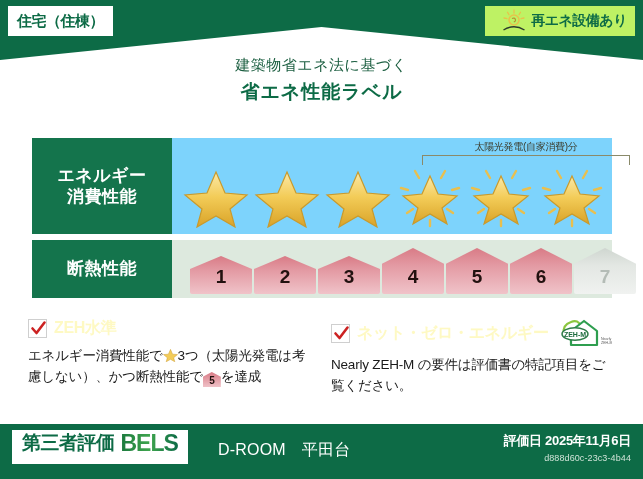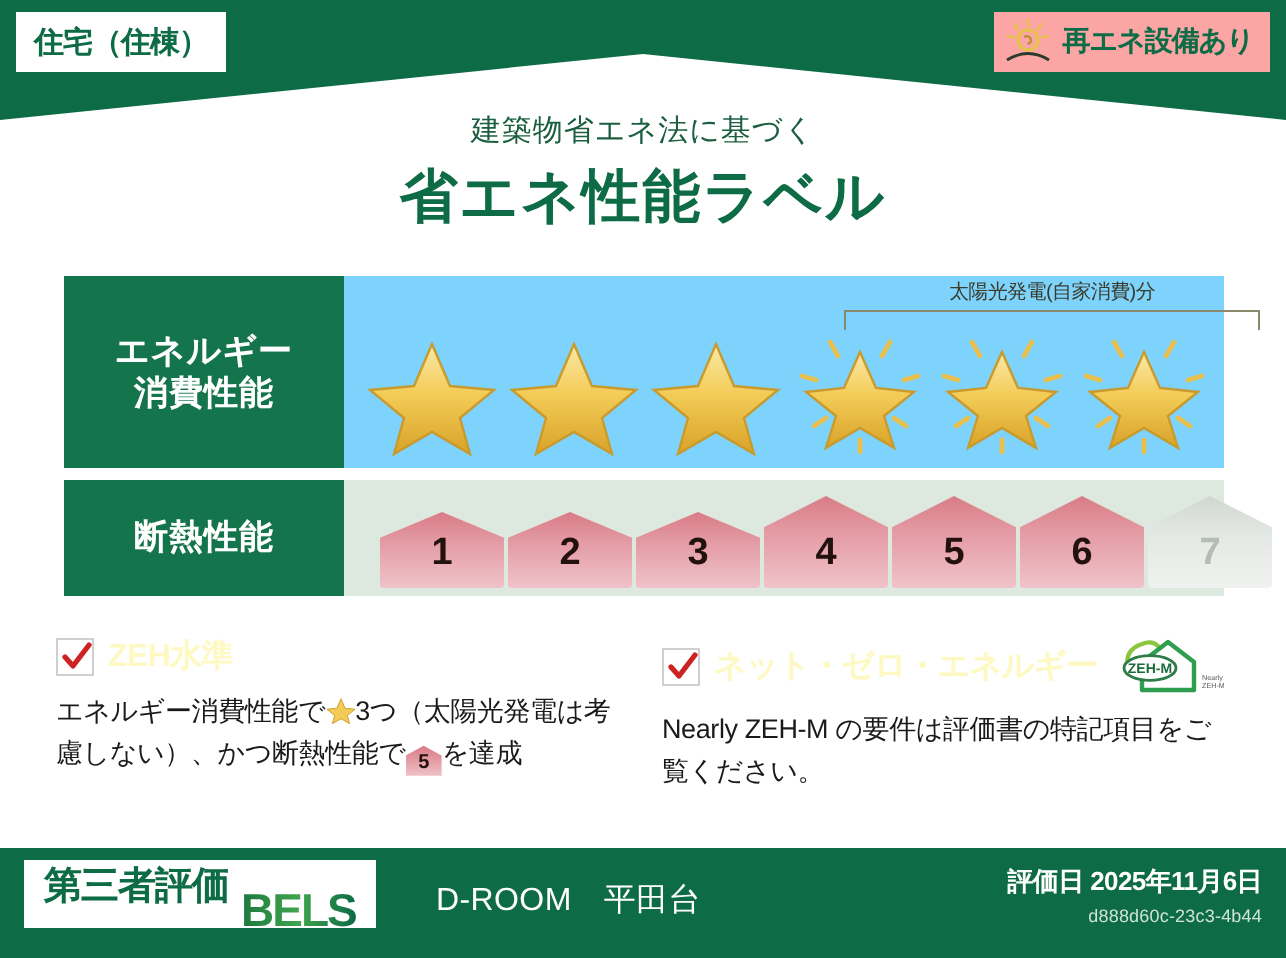--- a/index.html
+++ b/index.html
@@ -18,22 +18,22 @@
   .tag-housing {
     position: absolute; left: 8px; top: 6px;
     width: 105px; height: 30px;
     background: #ffffff;
     display: flex; align-items: center; justify-content: center;
     font-size: 15px; font-weight: bold; color: #0d6b46;
     letter-spacing: -0.5px;
   }
   .tag-renew {
     position: absolute; right: 8px; top: 6px;
-    height: 30px; padding: 0 8px 0 4px;
-    background: #fca5a5;
+    height: 30px; padding: 0 8px 0 16px;
+    background: #bef264;
     display: flex; align-items: center; gap: 4px;
     font-size: 14px; font-weight: bold; color: #0d6b46;
     letter-spacing: -0.5px;
   }
   .sun-icon { width: 26px; height: 24px; flex: none; }
 
   
   .panel {
     position: absolute; left: 0; top: 0;
     width: 643px; height: 424px;
@@ -45,21 +45,21 @@
   .title-wrap {
     position: absolute; left: 0; top: 56px; width: 643px;
     text-align: center;
   }
   .title-sub {
     font-size: 15px; font-weight: normal; color: #1b5e40;
     letter-spacing: 0.5px;
   }
   .title-main {
     margin-top: 4px;
-    font-size: 29px; font-weight: bold; color: #0d6b46;
+    font-size: 19px; font-weight: bold; color: #0d6b46;
     letter-spacing: 1px;
   }
 
   
   .row {
     position: absolute; left: 32px; width: 580px;
     display: flex; align-items: stretch;
   }
   .row-energy { top: 138px; height: 96px; }
   .row-insul  { top: 240px; height: 58px; }
@@ -166,21 +166,21 @@
   .bels {
     position: absolute; left: 12px; top: 6px;
     height: 34px; padding: 0 10px;
     background: #ffffff;
     display: flex; align-items: flex-start; gap: 6px;
   }
   .bels-jp { font-size: 19px; font-weight: bold; color: #0d6b46; letter-spacing: -0.5px; }
   .bels-en {
     font-size: 23px; font-weight: bold; letter-spacing: -1px;
     background: linear-gradient(90deg,#1c7a3e 0%,#3fa54e 50%,#0d6b46 100%);
-    -webkit-background-clip: text; background-clip: text; color: transparent; margin-top: 12px;
+    -webkit-background-clip: text; background-clip: text; color: transparent;
   }
   .bels-sub {
     position: absolute; left: 218px; top: 16px;
     font-size: 16px; color: #ffffff; letter-spacing: 0.2px;
   }
   .bels-sub .sep { display: inline-block; width: 16px; }
   .eval {
     position: absolute; right: 12px; top: 8px; text-align: right;
   }
   .eval-date { font-size: 13px; font-weight: bold; color: #ffffff; letter-spacing: -0.3px; }

